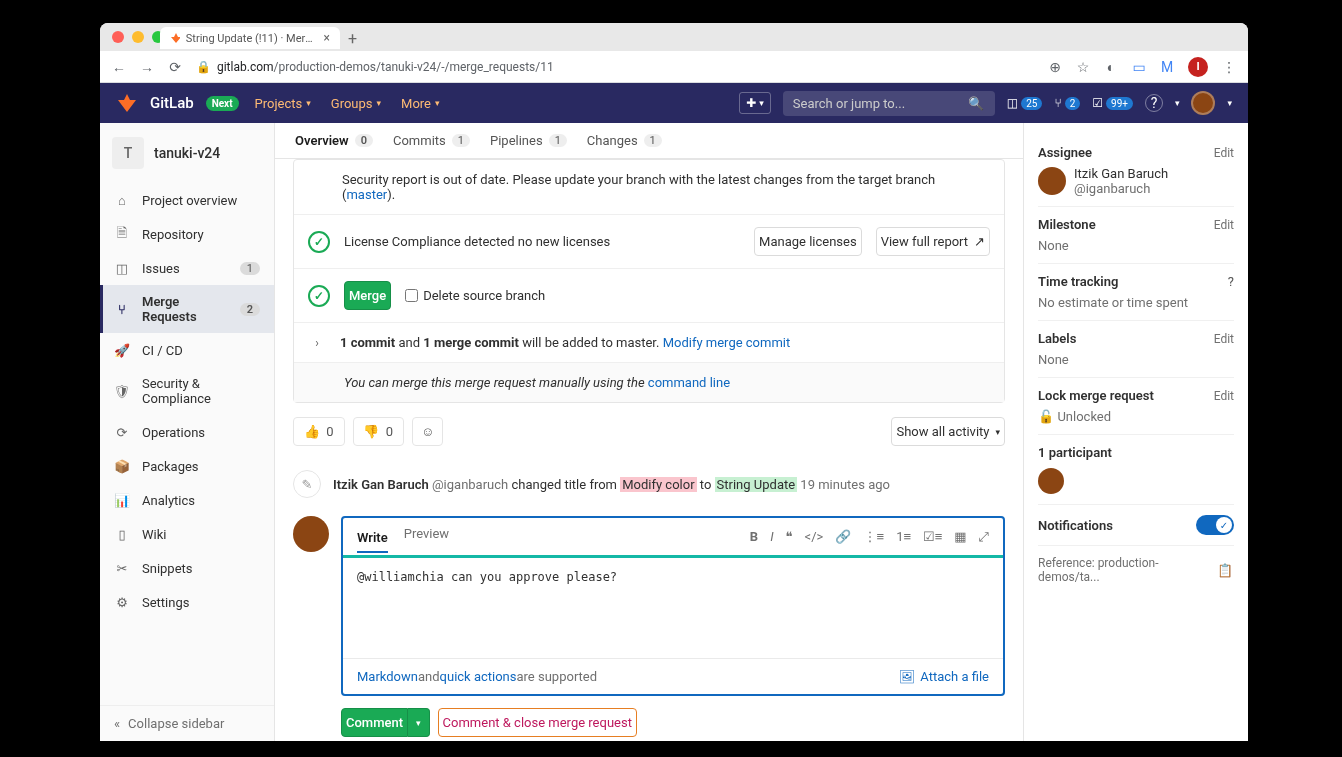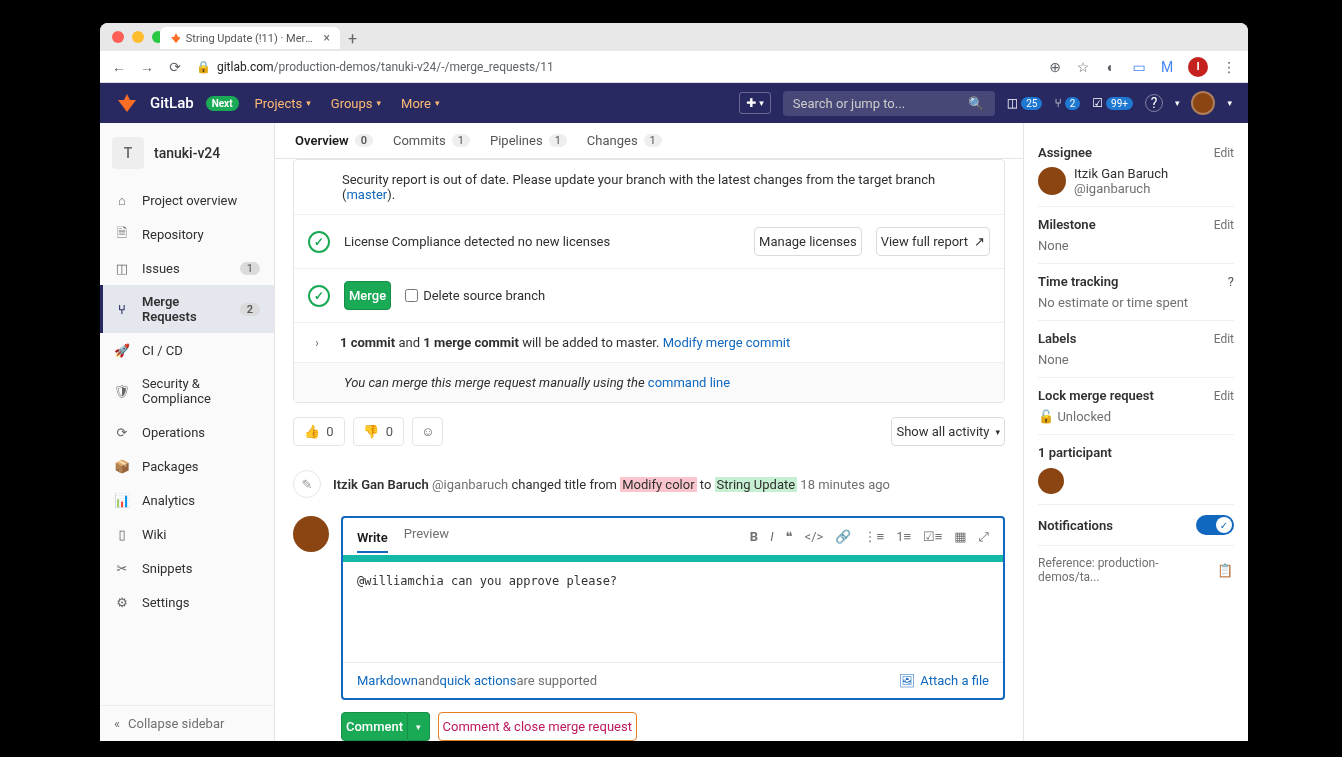--- a/index.html
+++ b/index.html
@@ -72,21 +72,21 @@
 .note-row{display:flex;gap:12px;padding:10px 0;align-items:center}
 .note-ico{width:28px;height:28px;border:1px solid #e5e5e5;border-radius:50%;display:flex;align-items:center;justify-content:center;color:#999;font-size:13px}
 .note-text{font-size:13px;color:#303030}
 .note-text .uname{font-weight:600}
 .note-text .handle{color:#707070}
 .old{background:#fac5cd;padding:0 2px}
 .new{background:#c7f0d2;padding:0 2px}
 .comment-block{display:flex;gap:12px;margin-top:8px}
 .av{width:36px;height:36px;border-radius:50%;background:#8b4513;flex-shrink:0}
 .comment-box{flex:1;border:2px solid #1068bf;border-radius:4px;background:#fff}
-.cb-tabs{display:flex;gap:16px;padding:8px 14px;border-bottom:7px solid #14b8a6;align-items:center}
+.cb-tabs{display:flex;gap:16px;padding:8px 14px;border-bottom:3px solid #14b8a6;align-items:center}
 .cb-tab{font-size:13px;color:#707070;padding-bottom:6px}
 .cb-tab.active{color:#1b1b1b;font-weight:600;border-bottom:2px solid #1068bf;margin-bottom:-9px}
 .cb-tools{margin-left:auto;display:flex;gap:12px;color:#707070;font-size:13px}
 .cb-tools span{cursor:pointer}
 .cb-textarea{padding:12px 14px;min-height:100px;font-family:Menlo,monospace;font-size:12px;color:#303030}
 .cb-footer{display:flex;padding:10px 14px;border-top:1px solid #eaeaea;font-size:13px;color:#707070;align-items:center}
 .cb-footer .wlink{font-size:13px}
 .attach{margin-left:auto;color:#1068bf;display:flex;align-items:center;gap:5px}
 .comment-actions{display:flex;gap:8px;margin-top:12px;margin-left:48px}
 .split-btn{display:flex}
@@ -317,21 +317,21 @@
 
     <div class="note-row">
       <div class="note-ico">✎</div>
       <div class="note-text">
         <span class="uname">Itzik Gan Baruch</span>
         <span class="handle">@iganbaruch</span>
         <span> changed title from </span>
         <span class="old">Modify color</span>
         <span> to </span>
         <span class="new">String Update</span>
-        <span class="handle"> 18 minutes ago</span>
+        <span class="handle"> 19 minutes ago</span>
       </div>
     </div>
 
     <div class="comment-block">
       <div class="av"></div>
       <div class="comment-box">
         <div class="cb-tabs">
           <div class="cb-tab active">Write</div>
           <div class="cb-tab">Preview</div>
           <div class="cb-tools">

